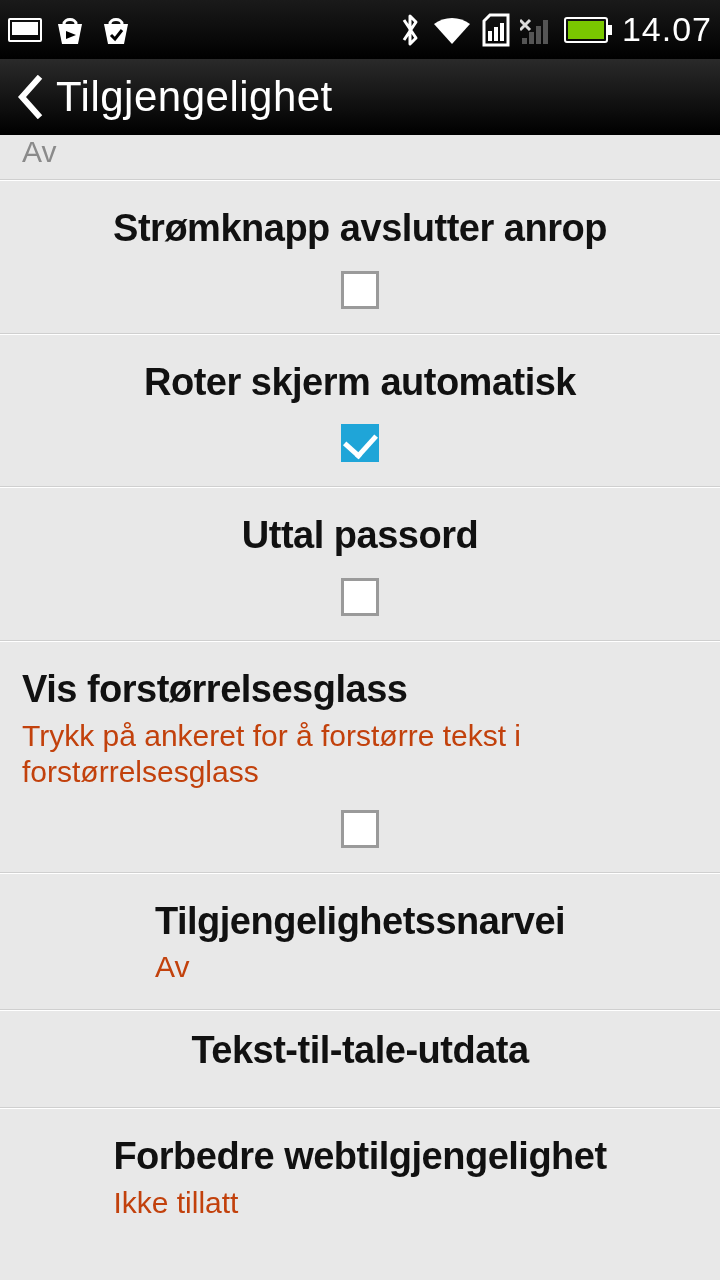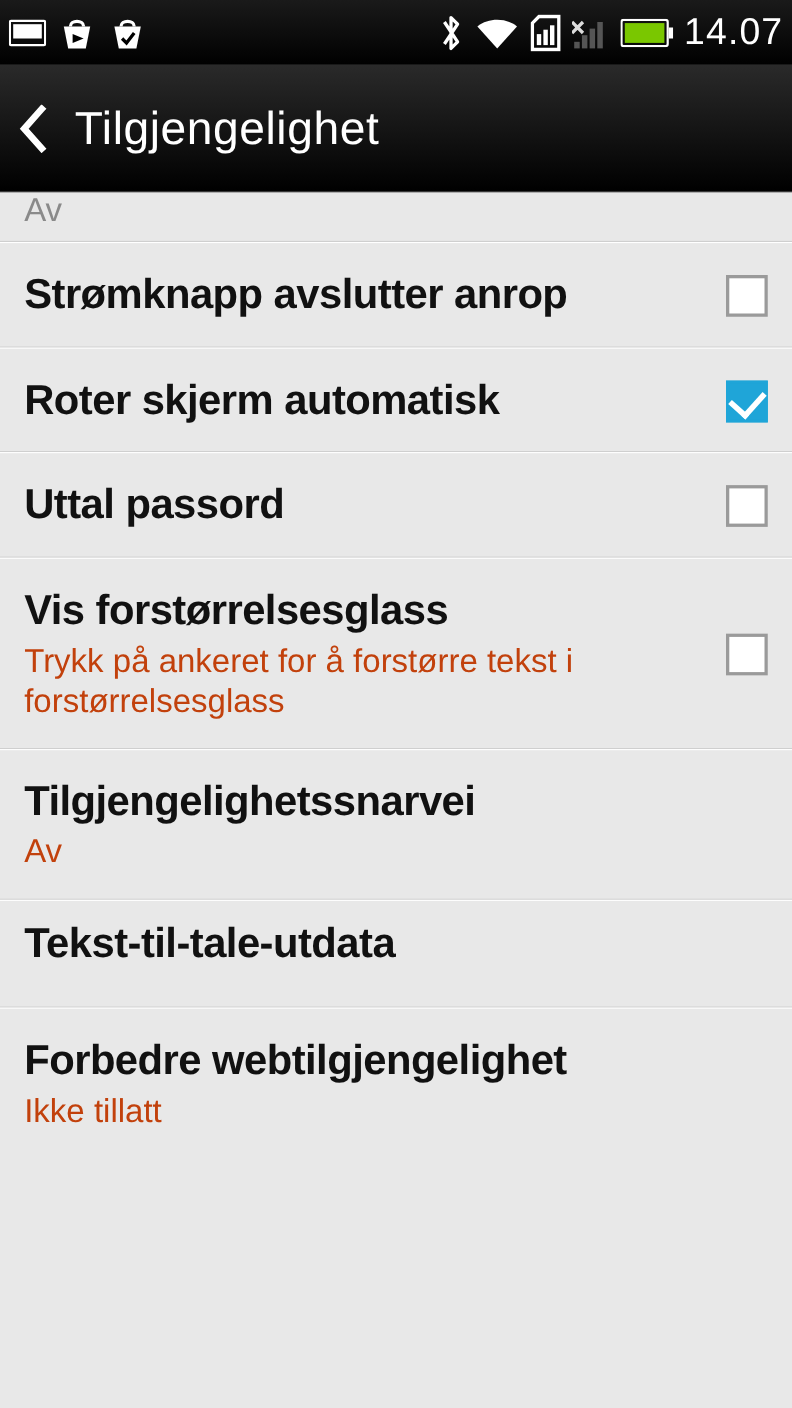--- a/index.html
+++ b/index.html
@@ -32,26 +32,26 @@
     justify-content: center;
   }
   .status-time {
     font-size: 34px;
     font-weight: 400;
     letter-spacing: 1px;
     color: #fff;
   }
   
   .action-bar {
-    height: 116px;
+    height: 76px;
     background: linear-gradient(#2a2a2a, #000);
     display: flex;
     align-items: center;
     padding: 0 10px;
-    gap: 18px;
+    gap: 6px;
     border-bottom: 1px solid #000;
   }
   .back-chevron {
     width: 40px;
     height: 60px;
     display: flex;
     align-items: center;
     justify-content: center;
   }
   .title {
@@ -64,20 +64,21 @@
   .list {
     background: #e8e8e8;
   }
   .row {
     border-top: 1px solid #fff;
     border-bottom: 1px solid #cfcfcf;
     padding: 26px 22px 24px 22px;
     display: flex;
     align-items: center;
     gap: 20px;
+    flex-direction: column;
   }
   .row-partial-top {
     padding: 0 22px 10px 22px;
     border-bottom: 1px solid #cfcfcf;
   }
   .partial-sub {
     font-size: 30px;
     color: #8a8a8a;
   }
   .row .texts {

